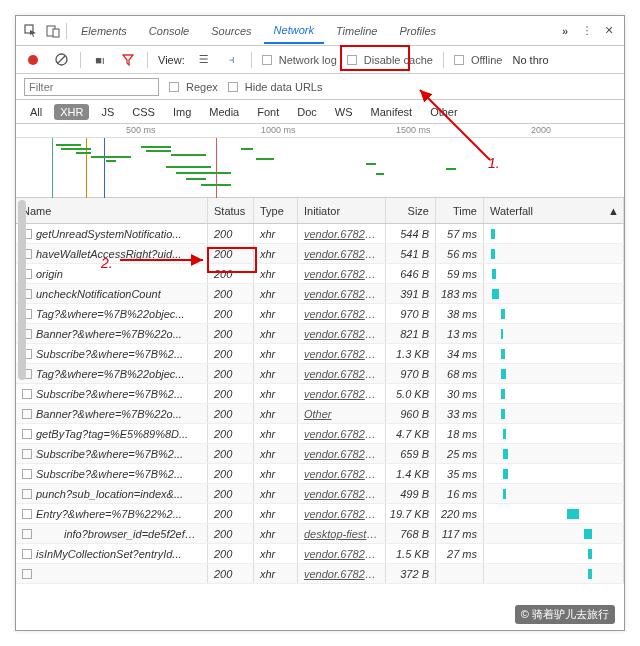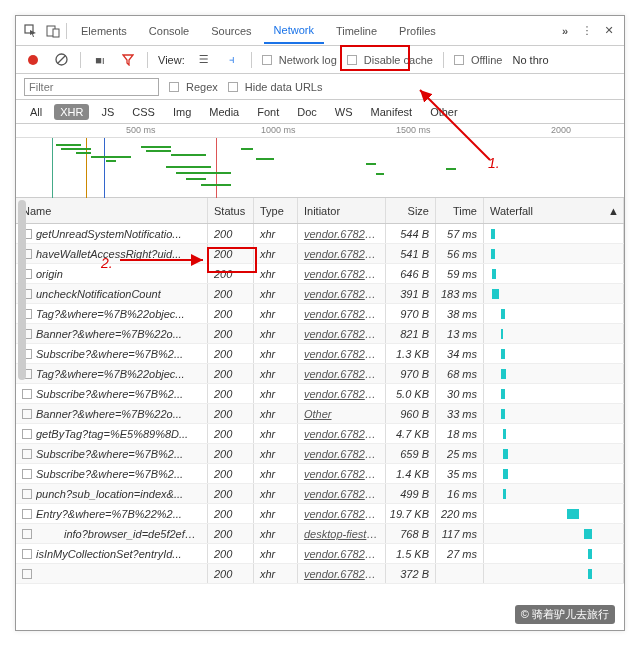--- a/index.html
+++ b/index.html
@@ -1,20 +1,20 @@
 <!DOCTYPE html>
 <html><head>
 <meta charset="utf-8">
 <style>
 * { margin: 0; padding: 0; box-sizing: border-box; }
 body { font-family: Arial, sans-serif; font-size: 11px; color: #333; background: #fff; overflow: hidden; width: 640px; height: 646px; position: relative; }
 .outer-border { border: 1px solid #999; position: absolute; inset: 15px; background: #fff; display: flex; flex-direction: column; box-shadow: 0 0 5px rgba(0,0,0,0.1); }
 .top-toolbar { height: 30px; display: flex; align-items: center; padding: 0 6px; border-bottom: 1px solid #ccc; gap: 4px; }
 .tabs-row { display: flex; align-items: center; gap: 2px; flex: 1; }
-.tab { padding: 6px 10px; color: #555; cursor: pointer; white-space: nowrap; }
+.tab { padding: 6px 10px; color: #555; cursor: pointer; white-space: nowrap; font-style: italic; }
 .tab.active { color: #1a73e8; border-bottom: 2px solid #1a73e8; }
 .icon-btn { width: 18px; height: 18px; display: inline-flex; align-items: center; justify-content: center; color: #555; }
 .record-dot { width: 10px; height: 10px; background: #d93025; border-radius: 50%; }
 .second-toolbar { height: 28px; display: flex; align-items: center; padding: 0 8px; gap: 10px; border-bottom: 1px solid #ccc; white-space: nowrap; overflow: hidden; }
 .filter-row { height: 26px; display: flex; align-items: center; padding: 0 8px; gap: 10px; border-bottom: 1px solid #ccc; }
 .filter-input { width: 135px; height: 18px; border: 1px solid #aaa; padding: 0 4px; font-size: 11px; }
 .type-filter-row { height: 24px; display: flex; align-items: center; padding: 0 8px; gap: 6px; border-bottom: 1px solid #ccc; }
 .type-pill { padding: 2px 6px; border-radius: 3px; cursor: pointer; }
 .type-pill.active { background: #888; color: #fff; }
 .timeline-area { height: 74px; border-bottom: 1px solid #ccc; position: relative; background: #fff; }
@@ -139,21 +139,21 @@
       <span class="type-pill">WS</span>
       <span class="type-pill">Manifest</span>
       <span class="type-pill">Other</span>
     </div>
 
   <div class="timeline-area">
     <div class="timeline-ruler">
       <span class="ruler-tick" style="left:110px">500 ms</span>
       <span class="ruler-tick" style="left:245px">1000 ms</span>
       <span class="ruler-tick" style="left:380px">1500 ms</span>
-      <span class="ruler-tick" style="left:535px">2000</span>
+      <span class="ruler-tick" style="left:515px">2000</span>
     </div>
     <div class="timeline-chart">
       <div style="position:absolute;left:36px;top:0;width:1px;height:60px;background:#4a8;"></div>
       <div style="position:absolute;left:70px;top:0;width:1px;height:60px;background:#c80;"></div>
       <div style="position:absolute;left:88px;top:0;width:1px;height:60px;background:#36c;"></div>
       <div style="position:absolute;left:200px;top:0;width:1px;height:60px;background:#d55;"></div>
       <div class="bar" style="left:40px;top:6px;width:25px;"></div>
       <div class="bar" style="left:45px;top:10px;width:30px;"></div>
       <div class="bar" style="left:60px;top:14px;width:15px;"></div>
       <div class="bar" style="left:75px;top:18px;width:40px;"></div>

